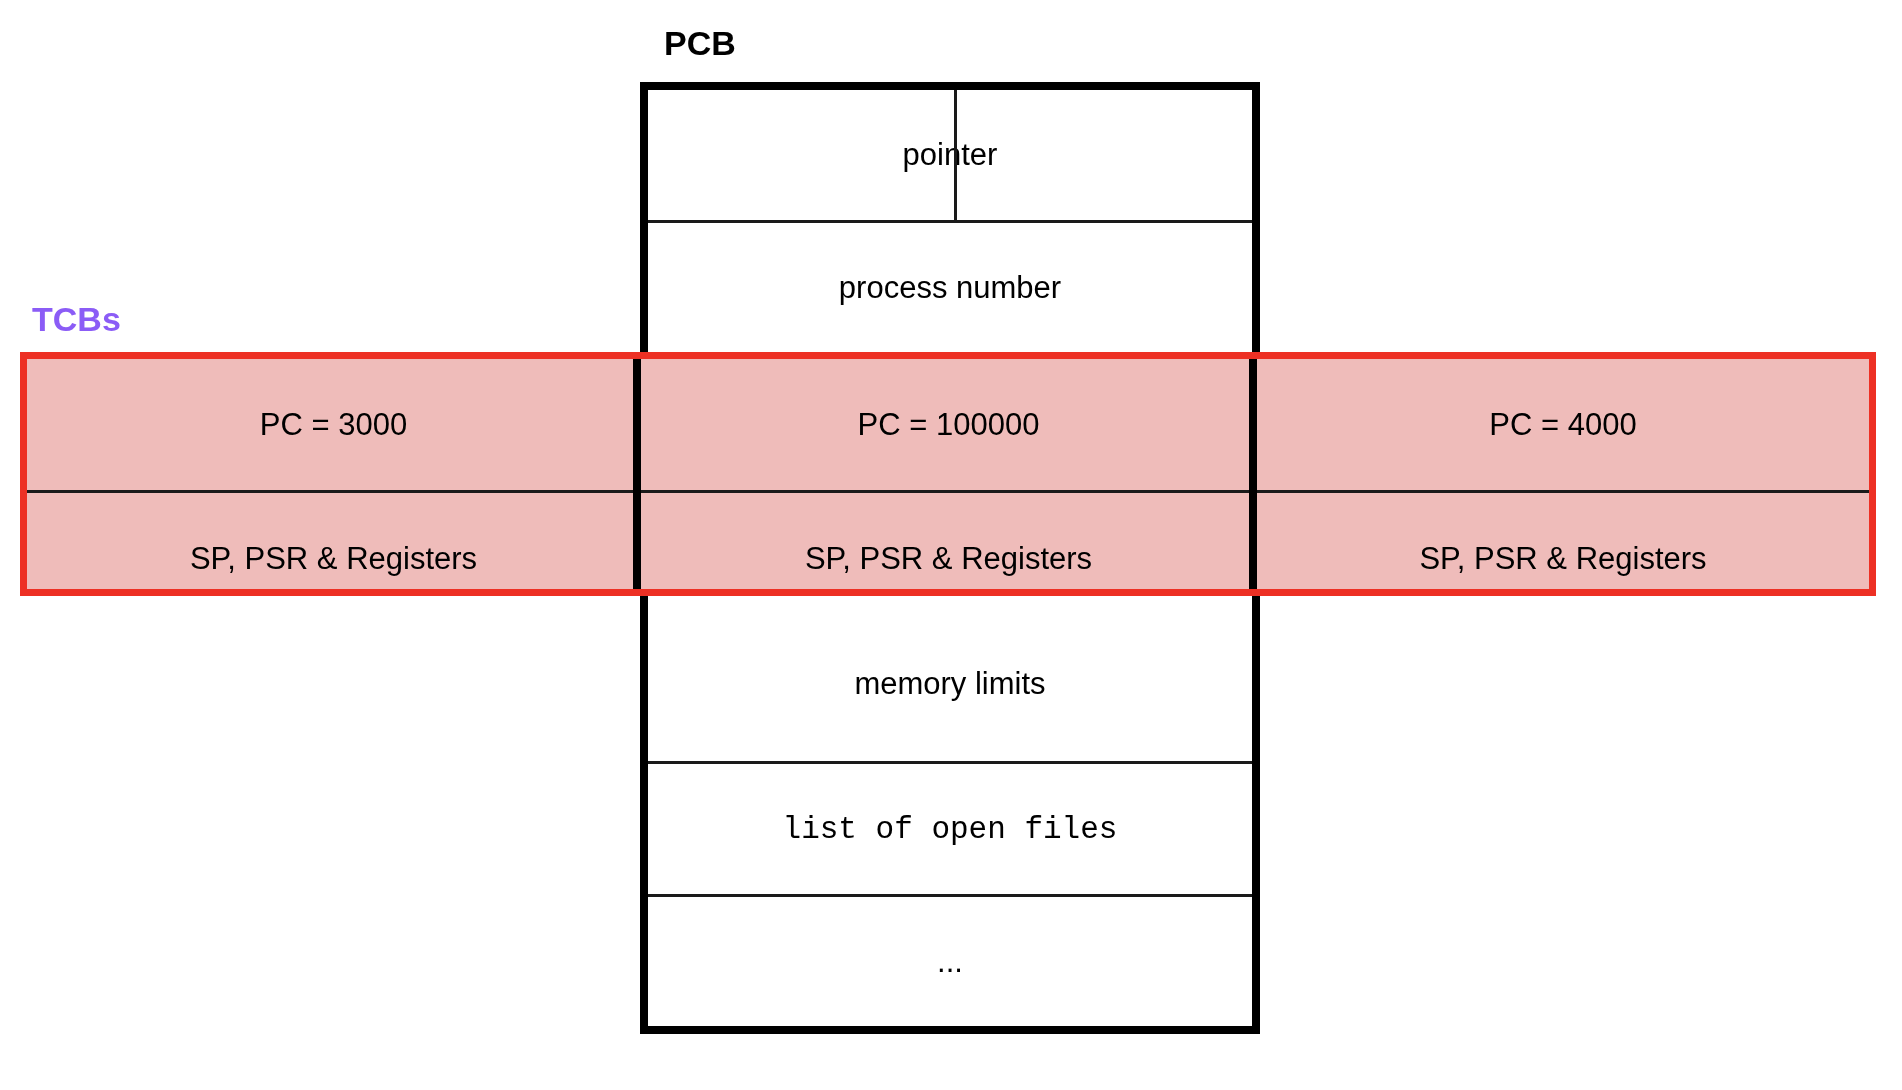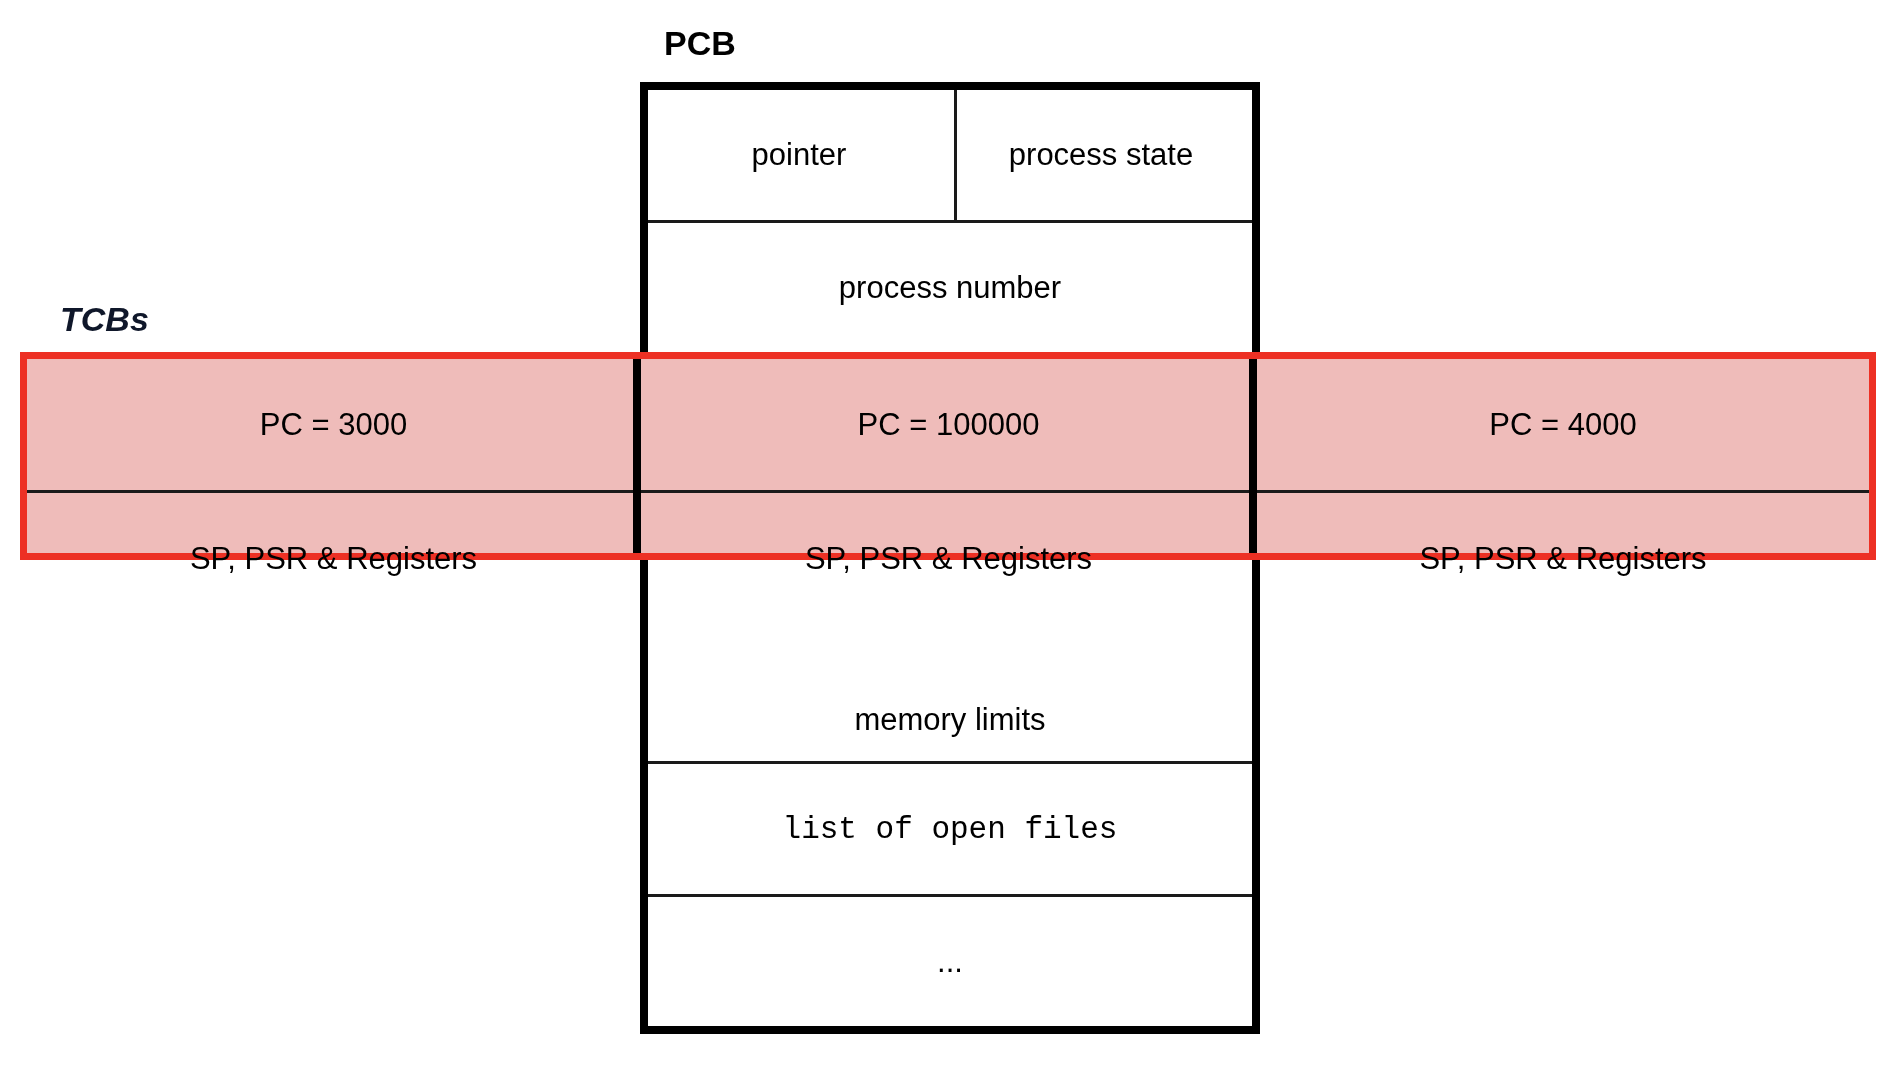--- a/index.html
+++ b/index.html
@@ -27,33 +27,32 @@
     line-height: 1;
     white-space: nowrap;
   }
   #pcb-label {
     left: 664px;
     top: 26px;
     color: #000000;
     text-align: right;
   }
   #tcbs-label {
-    left: 60px;
+    left: 32px;
     top: 302px;
-    color: #0f172a;
-    font-style: italic;
+    color: #8b5cf6;
   }
 
   
   #tcb-band {
     position: absolute;
     left: 20px;
     top: 352px;
     width: 1856px;
-    height: 208px;
+    height: 244px;
     box-sizing: border-box;
     border: 7px solid #ED3024;
     background: #EFBCBA;
   }
   #tcb-band .tcb-rowsplit {
     position: absolute;
     left: 0;
     right: 0;
     top: 131px;
     height: 3px;
@@ -122,21 +121,21 @@
   .vline {
     position: absolute;
     width: 3px;
     background: #1a1a1a;
     z-index: 3;
   }
 
   
   #pcb-row-pointer-state { top: 0px;   height: 130px; }
   #pcb-row-procnum       { top: 133px; height: 129px; }
-  #pcb-row-memlimits     { top: 542px; height: 104px; margin-top: 36px; }
+  #pcb-row-memlimits     { top: 542px; height: 104px; }
   #pcb-row-openfiles     { top: 674px; height: 130px; font-family: Liberation Mono, monospace; }
   #pcb-row-ellipsis      { top: 807px; height: 129px; }
 
   .pcb-half {
     flex: 1 1 50%;
     display: flex;
     justify-content: center;
   }
 </style>
 </head>
@@ -150,23 +149,20 @@
 
   <div id="pcb-box">
 
     <div id="pcb-white-top" class="pcb-white"></div>
     <div id="pcb-white-bottom" class="pcb-white"></div>
 
     <div id="pcb-row-pointer-state" class="pcb-row">
       <div class="pcb-half">
         <span>pointer</span>
       </div>
-      <div class="pcb-half">
-        <span>process state</span>
-      </div>
     </div>
     <div class="vline" style="left:306px; top:0px; height:130px;"></div>
     <div class="hline" style="top:130px;"></div>
 
     <div id="pcb-row-procnum" class="pcb-row">
       <span>process number</span>
     </div>
 
     <div id="pcb-row-memlimits" class="pcb-row">
       <span>memory limits</span>

